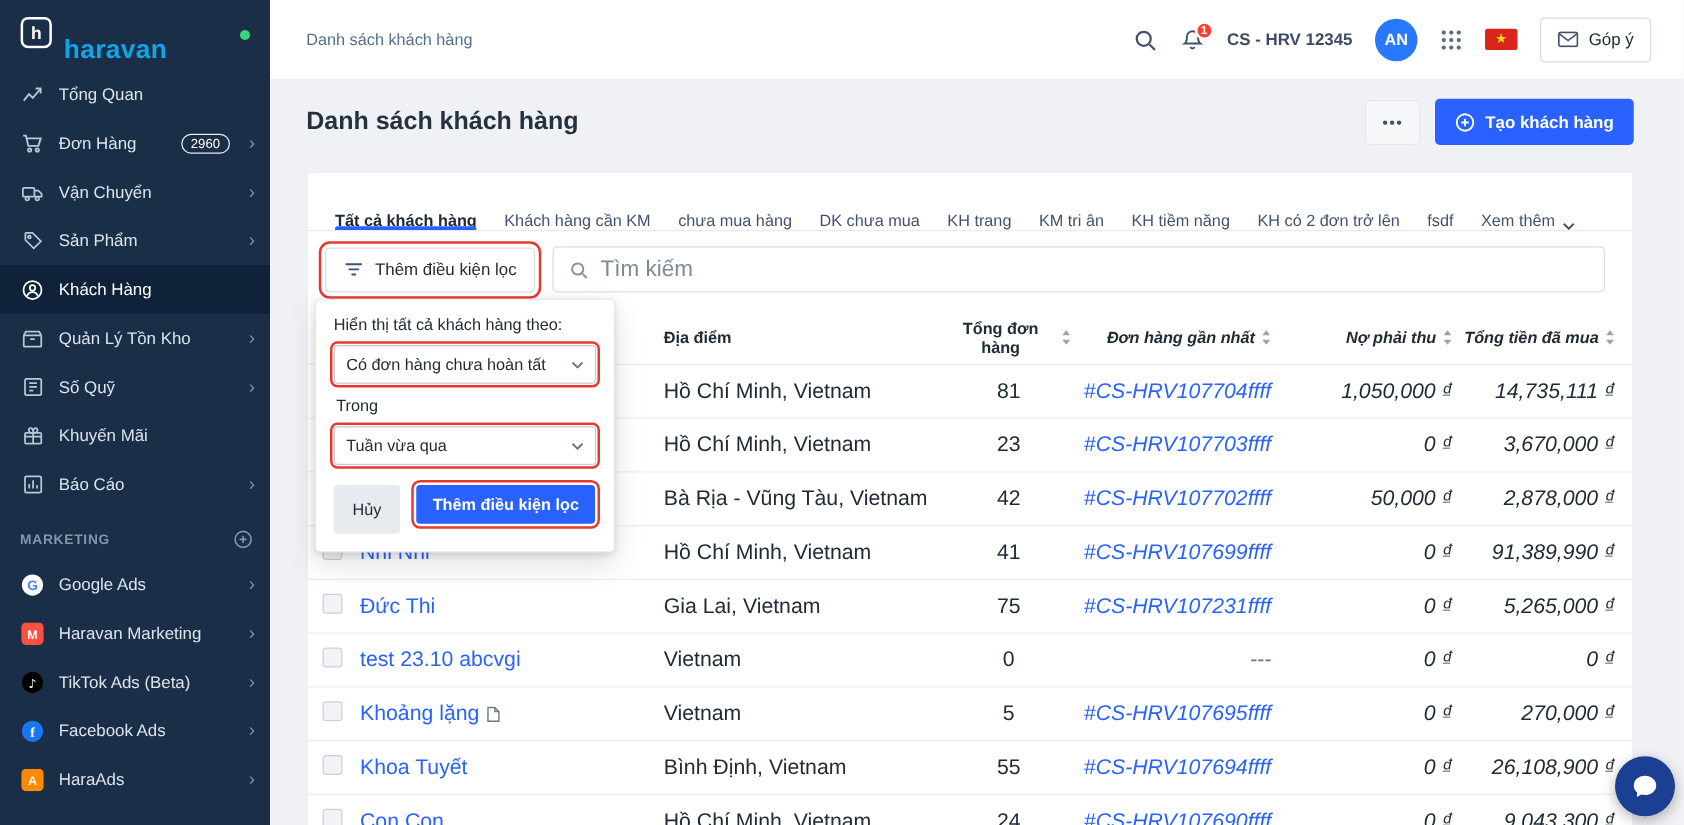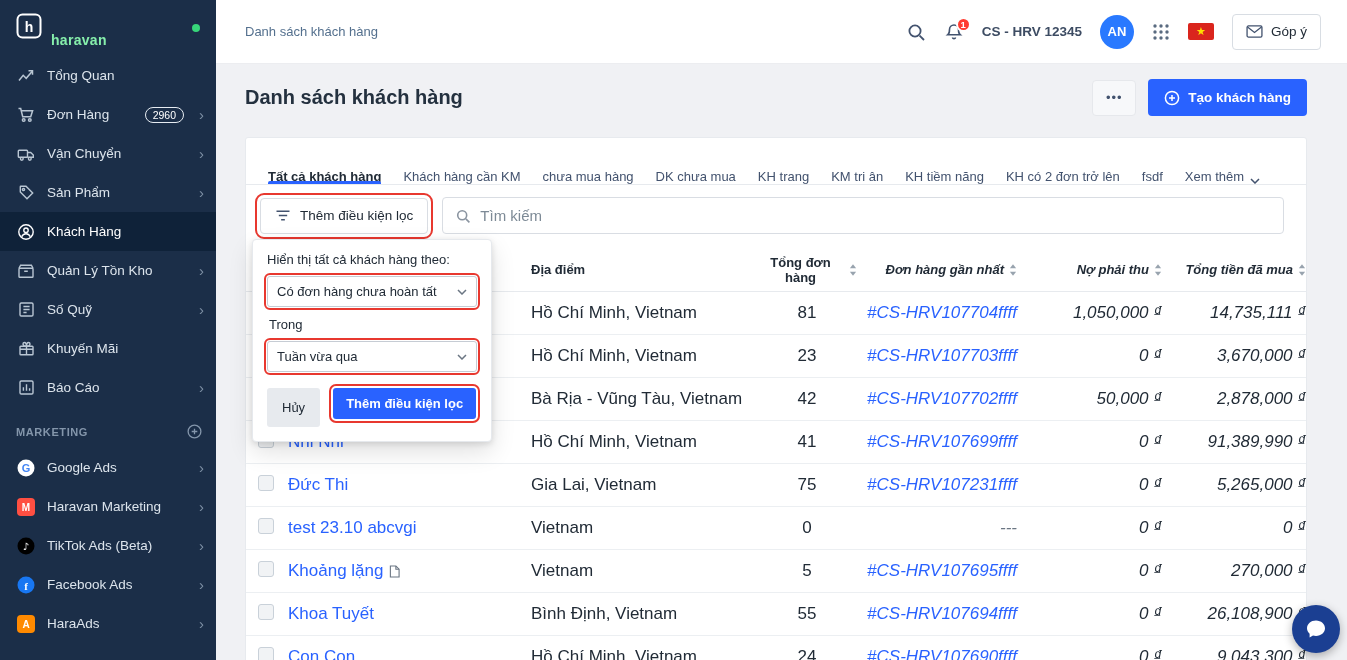--- a/index.html
+++ b/index.html
@@ -6,21 +6,21 @@
     --blue:#2962ff; --sidebar:#1b2e48; --sidebar-active:#0f2239;
     --ink:#212b36; --muted:#6b7683; --border:#e3e6ea; --red:#e8382f;
   }
   *{box-sizing:border-box;margin:0;padding:0;}
   html,body{width:1347px;height:660px;overflow:hidden;}
   body{position:relative;background:#f0f1f4;font-family:"Liberation Sans",sans-serif;color:var(--ink);}
 
   
   .sidebar{position:absolute;left:0;top:0;width:216px;height:660px;background:var(--sidebar);z-index:5;}
   .logo-row{height:56px;display:flex;align-items:center;padding:0 16px;gap:9px;cursor:pointer;}
-  .logo-text{color:#86efac;font-size:14px;font-weight:700;letter-spacing:.3px;margin-top:24px;}
+  .logo-text{color:#0ea5e9;font-size:21px;font-weight:700;letter-spacing:.3px;margin-top:24px;}
   .status-dot{width:8px;height:8px;border-radius:50%;background:#37d67a;margin-left:auto;}
   .side-item{height:39px;display:flex;align-items:center;padding:0 12px 0 16px;gap:11px;font-size:13.5px;color:#dce4ec;cursor:pointer;}
   .side-item .icon-box{width:20px;display:flex;justify-content:center;color:#b9c6d3;}
   .side-item .label{flex:1;white-space:nowrap;overflow:hidden;}
   .side-item.active{background:var(--sidebar-active);color:#fff;}
   .side-item.active .icon-box{color:#fff;}
   .badge-pill{border:1px solid #e6ecf2;color:#fff;font-size:10.5px;padding:1px 7px;border-radius:9px;margin-right:4px;}
   .chev{color:#7e90a5;font-size:15px;line-height:1;}
   .mk-header{display:flex;align-items:center;justify-content:space-between;padding:17px 14px 9px 16px;font-size:11px;letter-spacing:.6px;color:#8496ab;font-weight:700;}
   .mk-plus{color:#8496ab;display:flex;cursor:pointer;}
@@ -50,31 +50,31 @@
 
   .tabs-row{display:flex;align-items:center;gap:22px;height:47px;padding:0 22px;border-bottom:1px solid #e7eaee;overflow:hidden;}
   .tab{position:relative;height:100%;display:flex;align-items:flex-end;gap:6px;font-size:13px;color:#42526e;white-space:nowrap;cursor:pointer;}
   .tab.active{color:var(--ink);font-weight:700;}
   .tab.active::after{content:"";position:absolute;left:0;right:0;bottom:0;height:3px;background:var(--blue);border-radius:2px 2px 0 0;}
   .tab-caret{display:flex;}
 
   .filter-row{display:flex;align-items:center;gap:14px;padding:12px 22px 14px 14px;}
   .filter-btn{display:flex;align-items:center;gap:9px;height:36px;padding:0 14px;background:#fff;border:1px solid #d9dde3;border-radius:4px;font-size:13.5px;color:var(--ink);cursor:pointer;font-family:inherit;outline:2px solid var(--red);outline-offset:3px;}
   .search-box{flex:1;height:37px;border:1px solid #d9dde3;border-radius:4px;display:flex;align-items:center;gap:9px;padding:0 12px;background:#fff;}
-  .search-box input{border:none;outline:none;flex:1;font-size:15px;font-family:inherit;color:var(--ink);background:transparent;}
+  .search-box input{border:none;outline:none;flex:1;font-size:18px;font-family:inherit;color:var(--ink);background:transparent;}
   .search-box input::placeholder{color:#7d8a96;}
 
   
   .thead,.trow{display:grid;grid-template-columns:42px 243px 226px 100px 160px 145px minmax(0,1fr);align-items:center;}
   .thead{height:44px;border-bottom:1px solid #e7eaee;font-size:13px;font-weight:700;color:var(--ink);}
   .trow{height:43px;border-bottom:1px solid #eceff2;font-size:17px;color:var(--ink);}
   .hcell{display:flex;align-items:center;gap:5px;}
   .c-ord{justify-content:center;text-align:center;}
   .c-last,.c-debt,.c-total{justify-content:flex-end;text-align:right;display:flex;align-items:center;font-style:italic;}
-  .c-total{}
+  .c-total{padding-right:14px;}
   .sort{display:flex;cursor:pointer;margin-top:1px;}
   .checkbox{width:16px;height:16px;border:1px solid #c9d1d9;border-radius:3px;background:#f1f3f5;margin-left:12px;display:inline-block;cursor:pointer;}
   .c-name{display:flex;align-items:center;gap:6px;overflow:hidden;}
   .name-link{color:var(--blue);text-decoration:none;cursor:pointer;white-space:nowrap;}
   .last-link{color:var(--blue);text-decoration:none;cursor:pointer;}
   .last-link.muted{color:#6b7683;cursor:default;}
   .doc-icon{display:flex;}
 
   
   .filter-popup{position:absolute;left:6px;top:101px;width:240px;background:#fff;border:1px solid #e6e9ed;border-radius:4px;box-shadow:0 2px 6px rgba(0,0,0,.12),0 10px 24px rgba(0,0,0,.12);padding:12px 14px 14px;z-index:30;}

